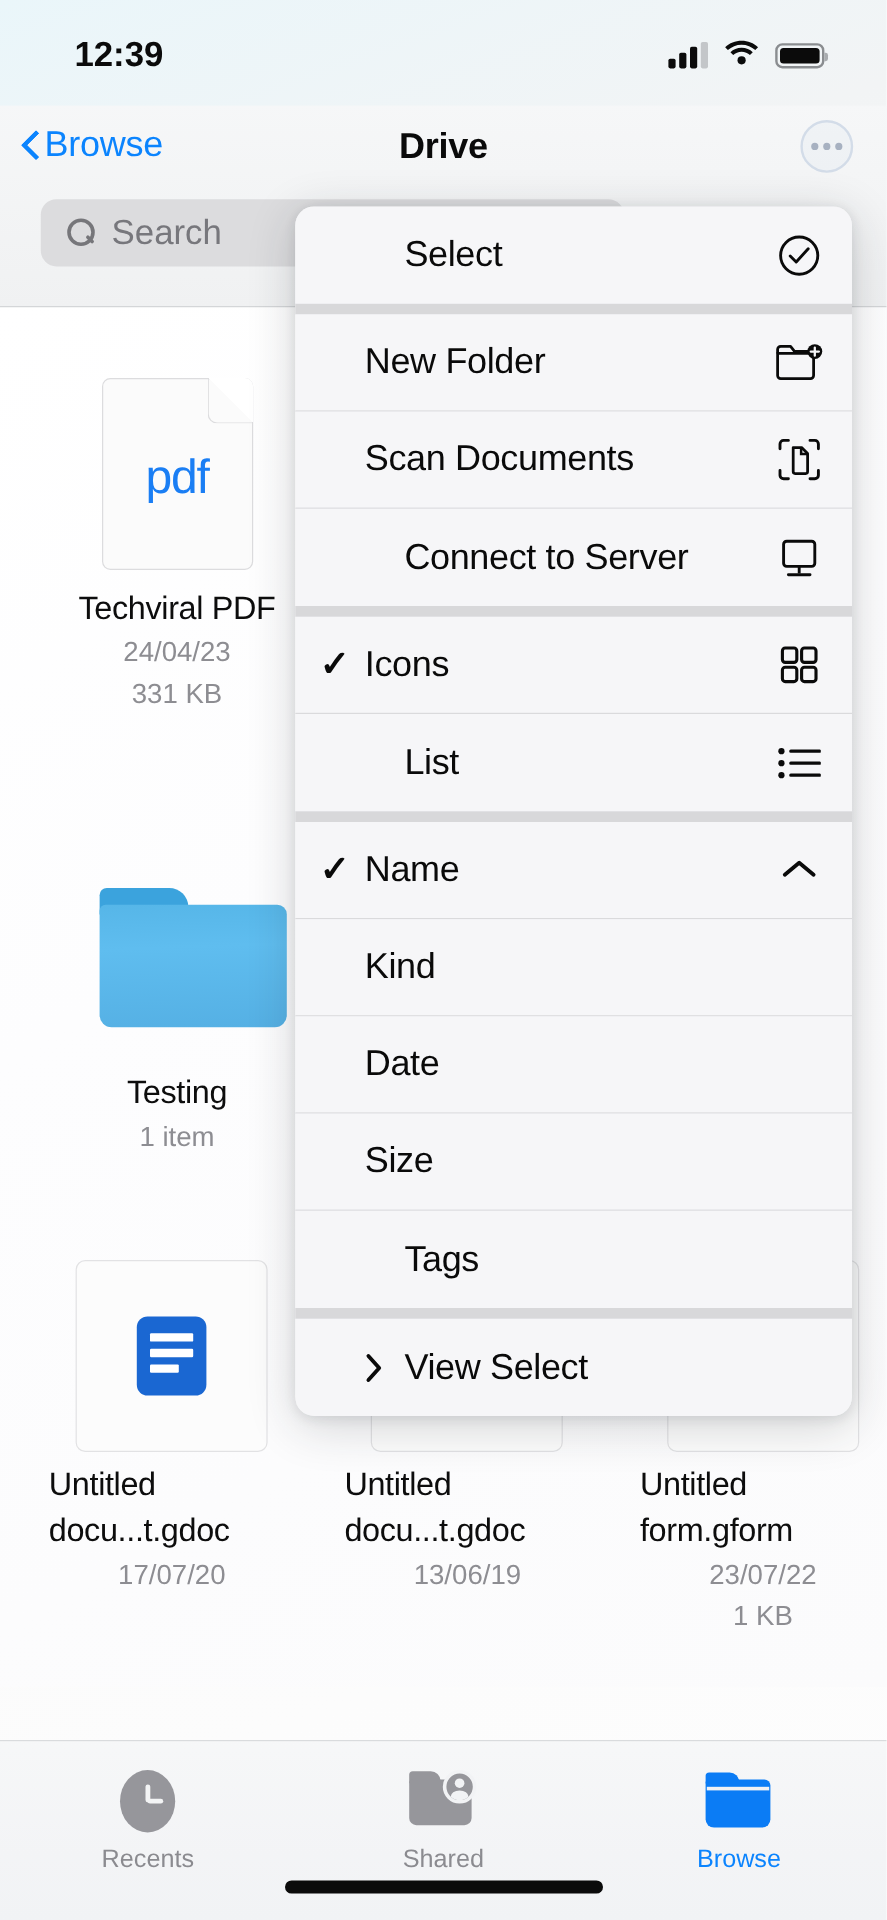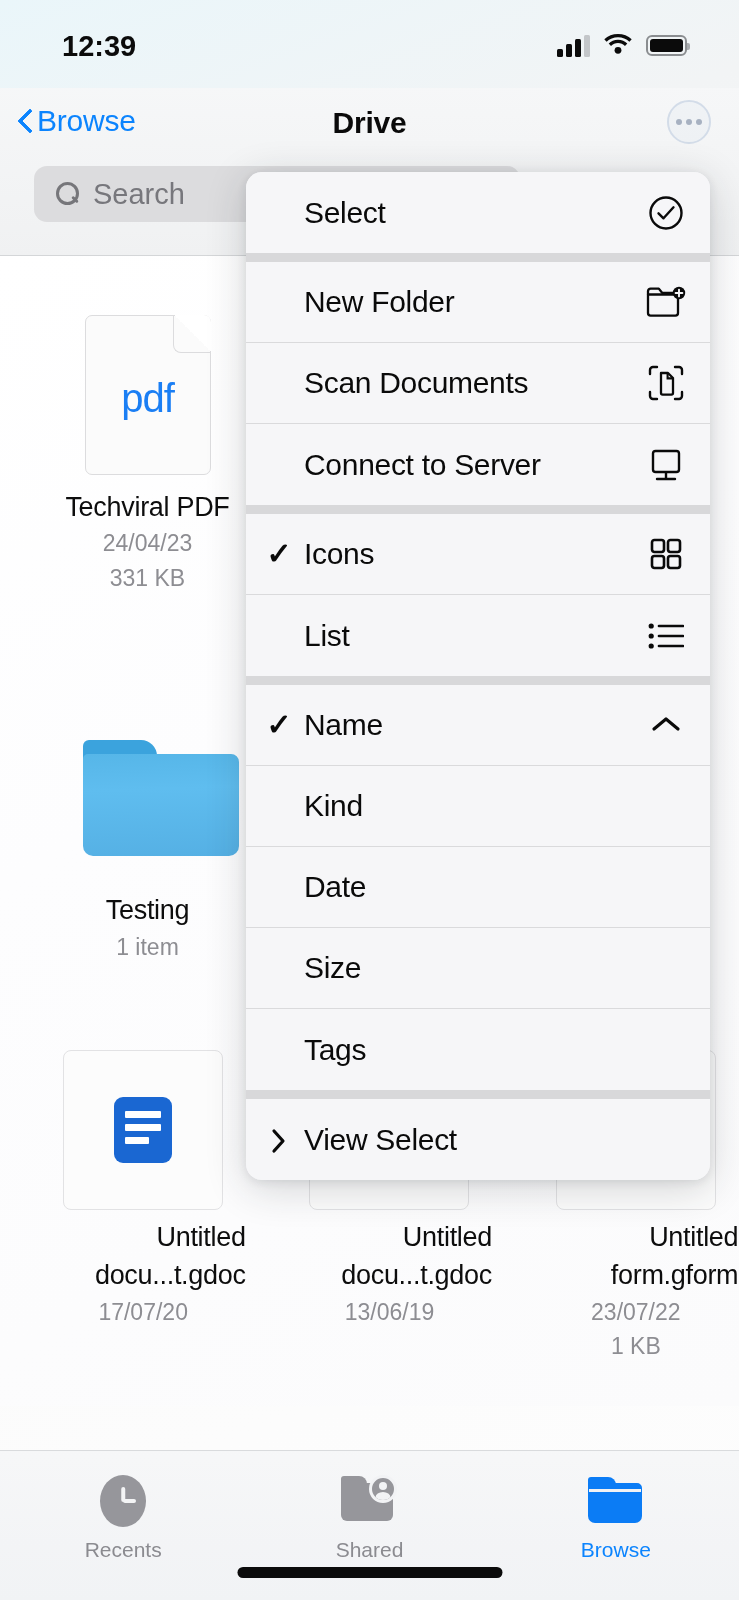--- a/index.html
+++ b/index.html
@@ -243,21 +243,21 @@
     display: flex; flex-direction: column; gap: 6px;
   }
   .gdoc-icon i { display: block; height: 7px; background: #ffffff; border-radius: 1px; }
   .gdoc-icon i:nth-child(1) { width: 100%; }
   .gdoc-icon i:nth-child(2) { width: 100%; }
   .gdoc-icon i:nth-child(3) { width: 66%; }
 
   .file-name {
     font-size: 27px;
     color: #0d0d0d;
-    text-align: right;
+    text-align: left;
     line-height: 1.42;
     margin-top: 8px;
     letter-spacing: -0.3px;
     max-width: 205px;
   }
   .file-meta {
     font-size: 23px;
     color: #8d8d92;
     text-align: center;
     line-height: 1.5;
@@ -277,21 +277,21 @@
   .menu-row {
     height: 81px;
     display: flex;
     align-items: center;
     padding: 0 22px 0 0;
     background: rgba(246,246,248,0.96);
     border-bottom: 1px solid #dadadc;
     position: relative;
     cursor: pointer;
   }
-  .menu-row.last-in-group { border-bottom: none; }
+  .menu-row.last-in-group { border-bottom: none; padding-left: 33px; }
   .menu-check {
     width: 58px;
     flex: none;
     text-align: center;
     font-size: 30px;
     color: #0a0a0a;
     font-weight: bold;
     line-height: 1;
     padding-left: 8px;
   }

